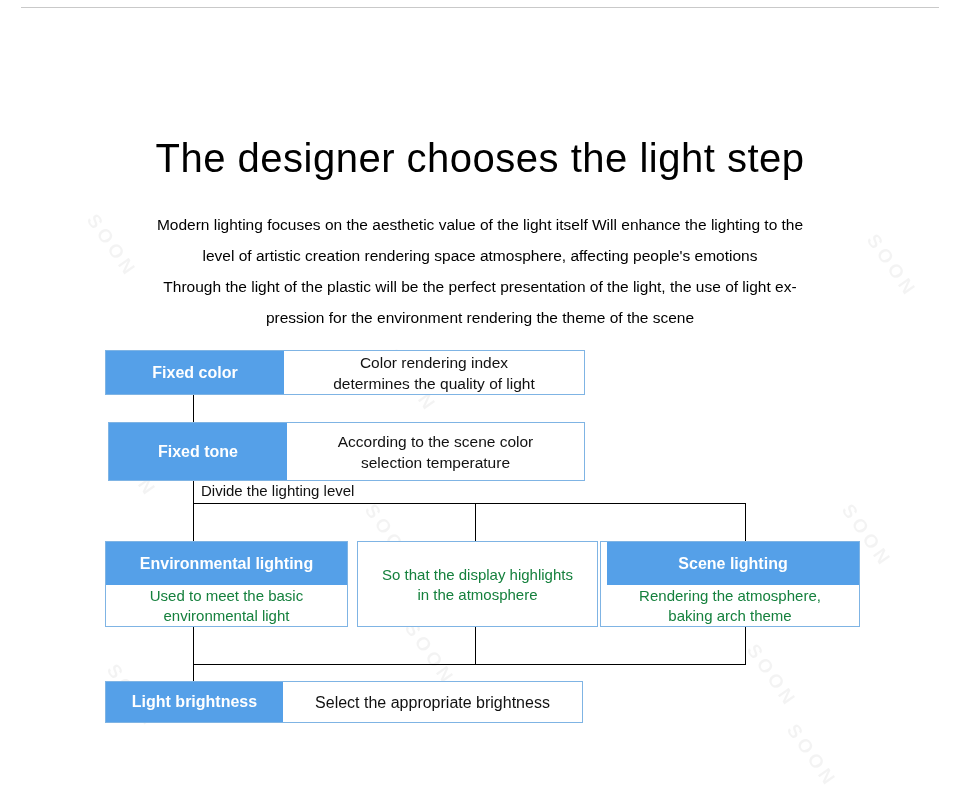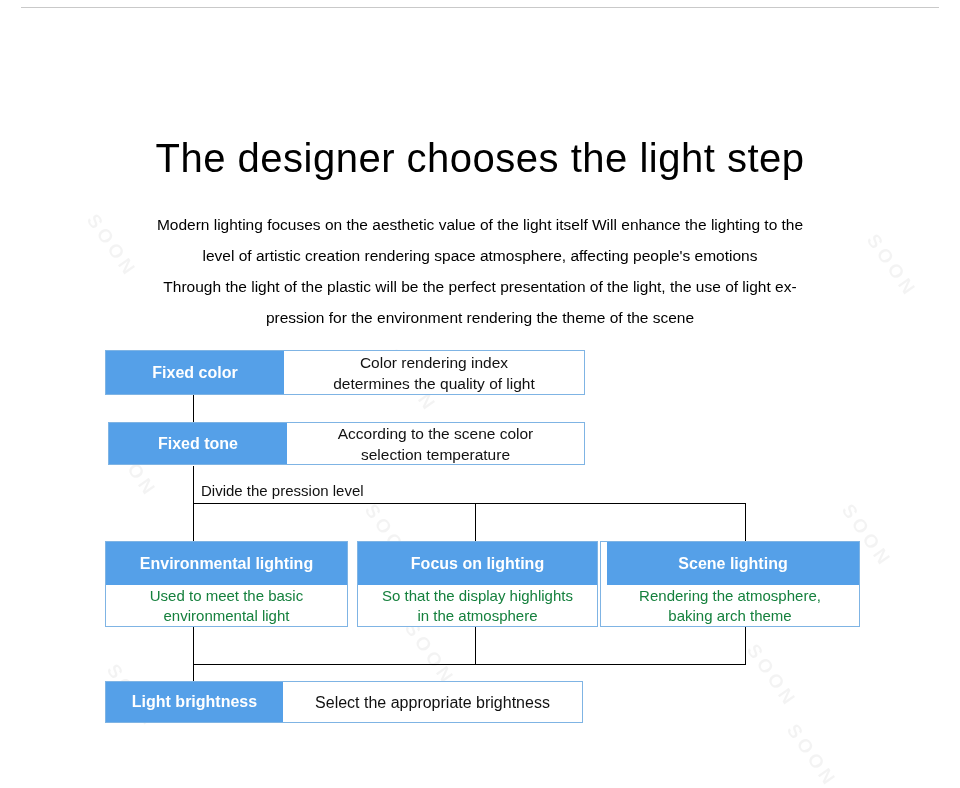--- a/index.html
+++ b/index.html
@@ -209,54 +209,53 @@
   <div class="conn-v" style="left:745px; top:503px; height:38px;"></div>
 
   <div class="conn-v" style="left:193px; top:627px; height:38px;"></div>
   <div class="conn-v" style="left:475px; top:627px; height:38px;"></div>
   <div class="conn-v" style="left:745px; top:627px; height:38px;"></div>
 
   <div class="conn-h" style="left:193px; top:664px; width:552px;"></div>
 
   <div class="conn-v" style="left:193px; top:664px; height:18px;"></div>
 
-  <div id="divide-label" style="left:201px; top:482px;">Divide the pression level</div>
+  <div id="divide-label" style="left:201px; top:482px;">Divide the lighting level</div>
 
   <div class="node node-inline" style="left:105px; top:350px; width:480px; height:45px;">
     <div class="node-head" style="width:178px;">Fixed color</div>
     <div class="node-body">
       <span>
         <span>Color rendering index</span><br>
         <span>determines the quality of light</span>
       </span>
     </div>
   </div>
 
-  <div class="node node-inline" style="left:108px; top:422px; width:477px; height:43px;">
+  <div class="node node-inline" style="left:108px; top:422px; width:477px; height:59px;">
     <div class="node-head" style="width:178px;">Fixed tone</div>
     <div class="node-body">
       <span>
         <span>According to the scene color</span><br>
         <span>selection temperature</span>
       </span>
     </div>
   </div>
 
   <div class="node node-stack" style="left:105px; top:541px; width:243px; height:86px;">
     <div class="node-head" style="height:44px;">Environmental lighting</div>
     <div class="node-body">
       <span>
         <span>Used to meet the basic</span><br>
         <span>environmental light</span>
       </span>
     </div>
   </div>
 
   <div class="node node-stack" style="left:357px; top:541px; width:241px; height:86px;">
-    <div class="node-head" style="height:44px;">Focus on lighting</div>
     <div class="node-body">
       <span>
         <span>So that the display highlights</span><br>
         <span>in the atmosphere</span>
       </span>
     </div>
   </div>
 
   <div class="node node-stack" style="left:600px; top:541px; width:260px; height:86px;">
     <div class="node-head" style="height:44px;margin-left:6px;">Scene lighting</div>

